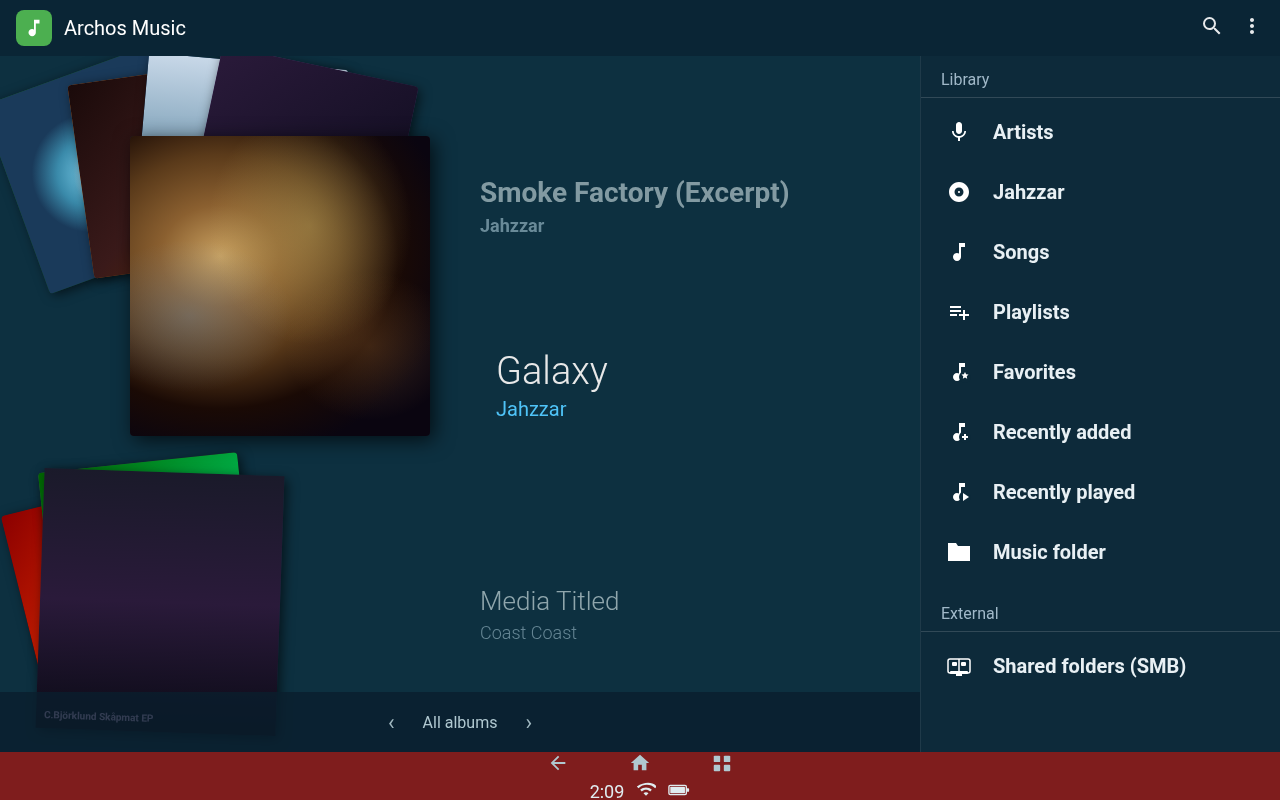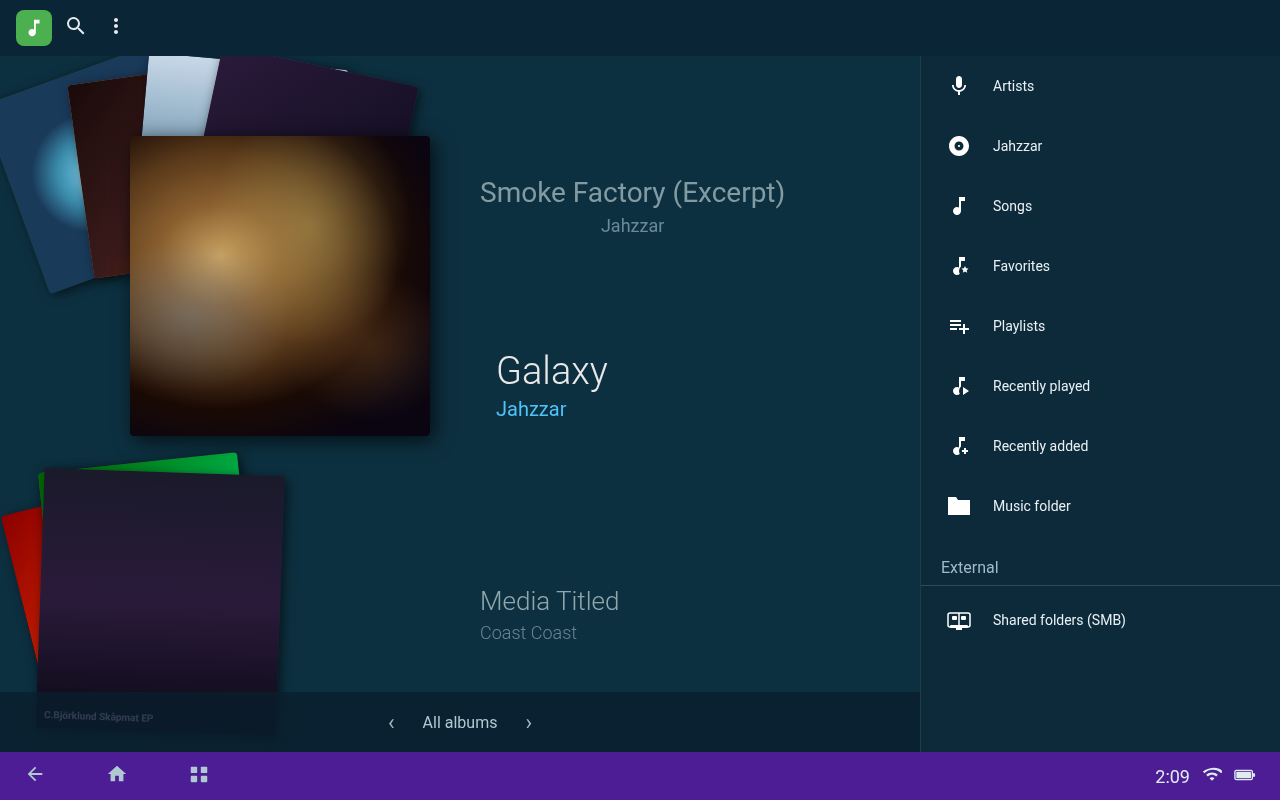--- a/index.html
+++ b/index.html
@@ -138,24 +138,23 @@
                   radial-gradient(ellipse at 20% 60%, rgba(100,150,200,0.3) 0%, transparent 30%),
                   radial-gradient(ellipse at 80% 70%, rgba(150,100,50,0.3) 0%, transparent 25%);
     }
 
     
     #song-info-top {
       position: absolute;
       top: 120px; left: 480px;
       color: #b0c4c8;
       font-size: 28px;
-      font-weight: 400;
+      font-weight: 700;
       opacity: 0.85;
       max-width: 400px;
-      text-align: center;
     }
     #song-artist-top {
       font-size: 18px;
       color: #7a9aa8;
       margin-top: 6px;
     }
 
     #song-info-main {
       position: absolute;
       top: 293px; left: 480px;
@@ -238,35 +237,36 @@
     .sidebar-item-icon {
       width: 36px; height: 36px;
       display: flex; align-items: center; justify-content: center;
       margin-right: 16px;
       color: #ffffff;
       font-size: 22px;
       flex-shrink: 0;
     }
     .sidebar-item-label {
       color: #e8f0f4;
-      font-size: 14px;
-      font-weight: 400;
+      font-size: 20px;
+      font-weight: 700;
     }
 
     
     #bottom-bar {
       position: absolute;
       bottom: 0; left: 0; right: 0;
       height: 48px;
-      background: #4c1d95;
+      background: #7f1d1d;
       display: flex;
       align-items: center;
       justify-content: space-between;
       padding: 0 24px;
       z-index: 10;
+      flex-direction: column;
     }
     #nav-buttons {
       display: flex;
       gap: 60px;
     }
     .nav-btn {
       color: #b0c8d0;
       font-size: 20px;
       cursor: pointer;
     }
@@ -357,20 +357,21 @@
   </style>
 </head>
 <body>
 
 <div id="top-bar">
   <div id="app-icon">
     <svg viewBox="0 0 24 24" fill="white">
       <path d="M12 3v10.55c-.59-.34-1.27-.55-2-.55-2.21 0-4 1.79-4 4s1.79 4 4 4 4-1.79 4-4V7h4V3h-6z"></path>
     </svg>
   </div>
+  <span id="app-title">Archos Music</span>
   <div id="top-bar-actions">
     <span class="top-icon">
       <svg width="24" height="24" viewBox="0 0 24 24" fill="white">
         <path d="M15.5 14h-.79l-.28-.27A6.471 6.471 0 0 0 16 9.5 6.5 6.5 0 1 0 9.5 16c1.61 0 3.09-.59 4.23-1.57l.27.28v.79l5 4.99L20.49 19l-4.99-5zm-6 0C7.01 14 5 11.99 5 9.5S7.01 5 9.5 5 14 7.01 14 9.5 11.99 14 9.5 14z"></path>
       </svg>
     </span>
     <span class="top-icon">
       <svg width="24" height="24" viewBox="0 0 24 24" fill="white">
         <path d="M12 8c1.1 0 2-.9 2-2s-.9-2-2-2-2 .9-2 2 .9 2 2 2zm0 2c-1.1 0-2 .9-2 2s.9 2 2 2 2-.9 2-2-.9-2-2-2zm0 6c-1.1 0-2 .9-2 2s.9 2 2 2 2-.9 2-2-.9-2-2-2z"></path>
       </svg>
@@ -431,20 +432,21 @@
     <div id="albums-bar">
       <span class="nav-arrow">‹</span>
       <span id="all-albums-label">All albums</span>
       <span class="nav-arrow">›</span>
     </div>
 
   </div>
 
   <div id="sidebar">
 
+    <div class="sidebar-section-label">Library</div>
 
     <div class="sidebar-item">
       <div class="sidebar-item-icon">
         <svg width="24" height="24" viewBox="0 0 24 24" fill="white">
           <path d="M12 14c1.66 0 2.99-1.34 2.99-3L15 5c0-1.66-1.34-3-3-3S9 3.34 9 5v6c0 1.66 1.34 3 3 3zm5.3-3c0 3-2.54 5.1-5.3 5.1S6.7 14 6.7 11H5c0 3.41 2.72 6.23 6 6.72V21h2v-3.28c3.28-.48 6-3.3 6-6.72h-1.7z"></path>
         </svg>
       </div>
       <span class="sidebar-item-label">Artists</span>
     </div>
 
@@ -457,62 +459,62 @@
       <span class="sidebar-item-label">Jahzzar</span>
     </div>
 
     <div class="sidebar-item">
       <div class="sidebar-item-icon">
         <svg width="24" height="24" viewBox="0 0 24 24" fill="white">
           <path d="M12 3v10.55c-.59-.34-1.27-.55-2-.55-2.21 0-4 1.79-4 4s1.79 4 4 4 4-1.79 4-4V7h4V3h-6z"></path>
         </svg>
       </div>
       <span class="sidebar-item-label">Songs</span>
+    </div>
+
+    <div class="sidebar-item">
+      <div class="sidebar-item-icon">
+        <svg width="24" height="24" viewBox="0 0 24 24" fill="white">
+          <path d="M14 10H3v2h11v-2zm0-4H3v2h11V6zm4 8v-4h-2v4h-4v2h4v4h2v-4h4v-2h-4zM3 16h7v-2H3v2z"></path>
+        </svg>
+      </div>
+      <span class="sidebar-item-label">Playlists</span>
     </div>
 
     <div class="sidebar-item">
       <div class="sidebar-item-icon">
         <svg width="24" height="24" viewBox="0 0 24 24" fill="white">
           <path d="M12 3v10.55c-.59-.34-1.27-.55-2-.55-2.21 0-4 1.79-4 4s1.79 4 4 4 4-1.79 4-4V7h4V3h-6z"></path>
           <circle cx="18" cy="17" r="6" fill="#0d2a3a"></circle>
           <path d="M18 12l1.12 2.27L21.5 14.6l-1.75 1.7.41 2.41L18 17.6l-2.16 1.11.41-2.41-1.75-1.7 2.38-.33z" fill="white"></path>
         </svg>
       </div>
       <span class="sidebar-item-label">Favorites</span>
     </div>
 
     <div class="sidebar-item">
       <div class="sidebar-item-icon">
         <svg width="24" height="24" viewBox="0 0 24 24" fill="white">
-          <path d="M14 10H3v2h11v-2zm0-4H3v2h11V6zm4 8v-4h-2v4h-4v2h4v4h2v-4h4v-2h-4zM3 16h7v-2H3v2z"></path>
-        </svg>
-      </div>
-      <span class="sidebar-item-label">Playlists</span>
+          <path d="M12 3v10.55c-.59-.34-1.27-.55-2-.55-2.21 0-4 1.79-4 4s1.79 4 4 4 4-1.79 4-4V7h4V3h-6z"></path>
+          <circle cx="18" cy="17" r="6" fill="#0d2a3a"></circle>
+          <path d="M21 16h-2v-2h-2v2h-2v2h2v2h2v-2h2z" fill="white"></path>
+        </svg>
+      </div>
+      <span class="sidebar-item-label">Recently added</span>
     </div>
 
     <div class="sidebar-item">
       <div class="sidebar-item-icon">
         <svg width="24" height="24" viewBox="0 0 24 24" fill="white">
           <path d="M12 3v10.55c-.59-.34-1.27-.55-2-.55-2.21 0-4 1.79-4 4s1.79 4 4 4 4-1.79 4-4V7h4V3h-6z"></path>
           <circle cx="18" cy="17" r="6" fill="#0d2a3a"></circle>
           <path d="M16 13v8l6-4z" fill="white"></path>
         </svg>
       </div>
       <span class="sidebar-item-label">Recently played</span>
-    </div>
-
-    <div class="sidebar-item">
-      <div class="sidebar-item-icon">
-        <svg width="24" height="24" viewBox="0 0 24 24" fill="white">
-          <path d="M12 3v10.55c-.59-.34-1.27-.55-2-.55-2.21 0-4 1.79-4 4s1.79 4 4 4 4-1.79 4-4V7h4V3h-6z"></path>
-          <circle cx="18" cy="17" r="6" fill="#0d2a3a"></circle>
-          <path d="M21 16h-2v-2h-2v2h-2v2h2v2h2v-2h2z" fill="white"></path>
-        </svg>
-      </div>
-      <span class="sidebar-item-label">Recently added</span>
     </div>
 
     <div class="sidebar-item">
       <div class="sidebar-item-icon">
         <svg width="26" height="22" viewBox="0 0 26 22" fill="white">
           <path d="M2 2h8l2 3h12v15H2z"></path>
           <path d="M2 5h22v14H2z" fill="rgba(255,255,255,0.3)"></path>
         </svg>
       </div>
       <span class="sidebar-item-label">Music folder</span>

